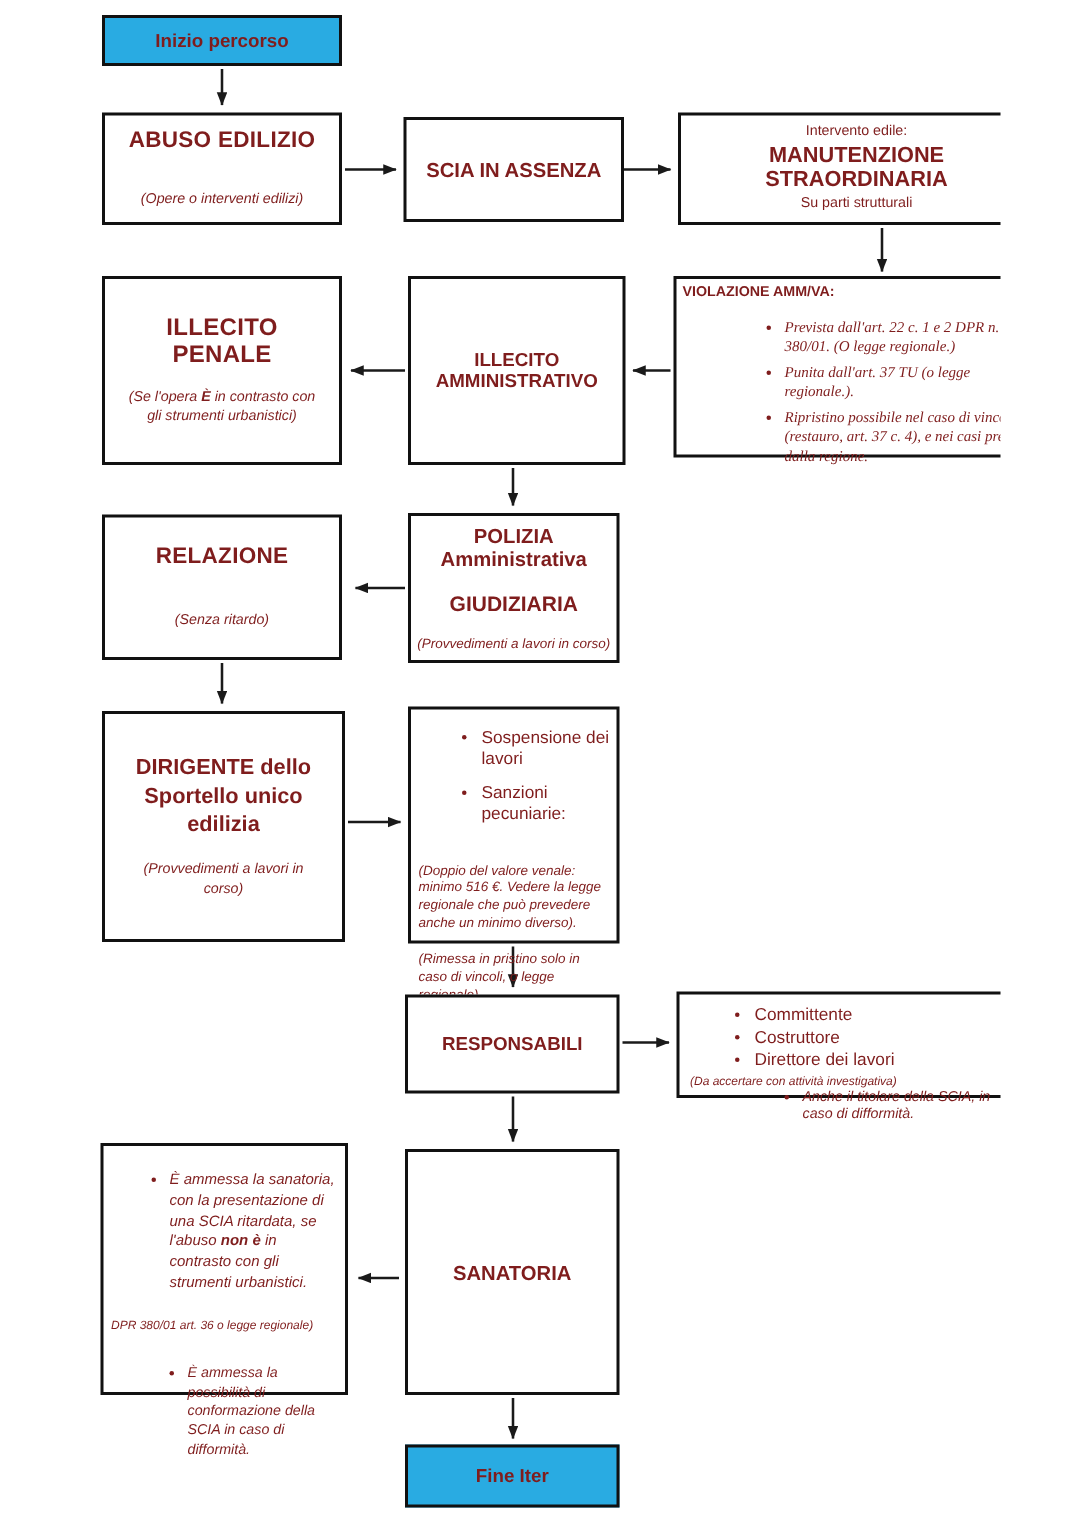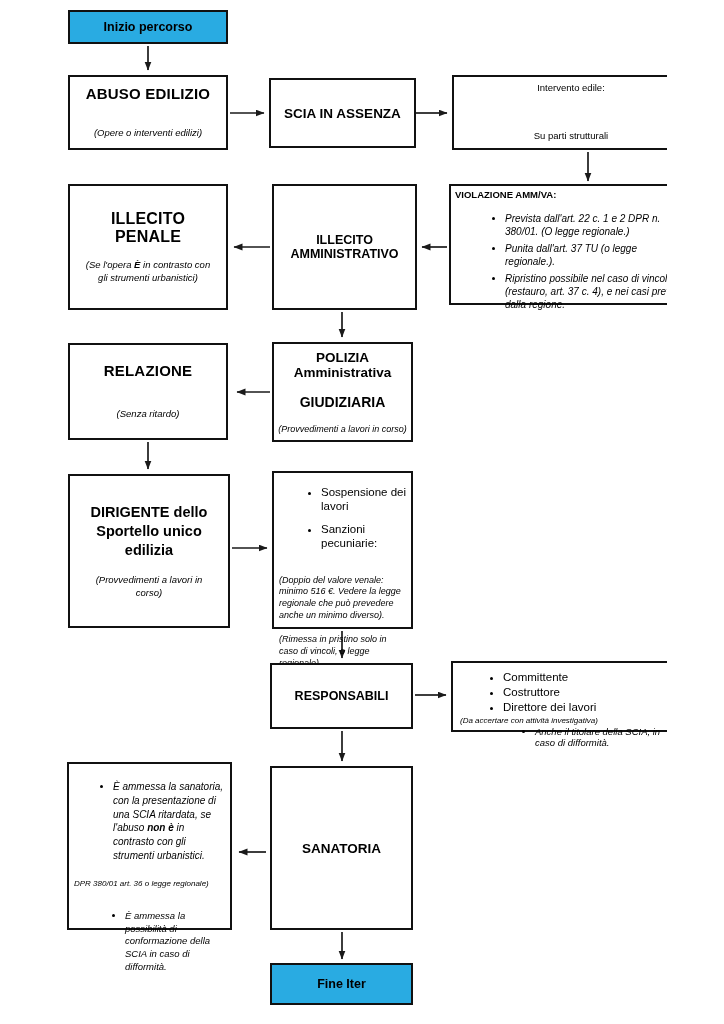--- a/index.html
+++ b/index.html
@@ -1,18 +1,18 @@
 <!DOCTYPE html>
 <html><head>
 <meta charset="utf-8">
 <style>
   html,body{margin:0;padding:0;background:#ffffff;}
   .canvas{
     position:relative;width:667px;height:1024px;background:#ffffff;
-    font-family:"Liberation Sans",sans-serif;color:#000000;overflow:hidden;
+    font-family:"Liberation Sans",sans-serif;color:#7f1d1d;overflow:hidden;
   }
   .wires{position:absolute;left:0;top:0;width:724px;height:1024px;pointer-events:none;}
   .box{
     position:absolute;border:2px solid #111;background:#fff;box-sizing:border-box;
     display:flex;flex-direction:column;align-items:center;text-align:center;
   }
   .box.center{justify-content:center;}
   .cyan{justify-content:center;}
   .t-cyan{font-weight:bold;font-size:12.5px;}
   .title-lg{font-weight:bold;font-size:15px;letter-spacing:.2px;}
@@ -22,21 +22,21 @@
   .note{font-style:italic;font-size:9.5px;line-height:1.3;}
   .note-sm{font-style:italic;font-size:9px;line-height:1.3;}
   .tiny{font-size:8px;font-style:italic;}
   .plain-sm{font-size:9.5px;}
   .rich{white-space:pre-wrap;}
   b.inline{font-weight:bold;}
   ul{list-style:disc;margin:0;}
   li{text-align:left;}
   
   .viol-head{align-self:flex-start;font-weight:bold;font-size:9.5px;margin:3px 0 0 4px;}
-  .viol-list{padding-left:54px;margin-top:12px;align-self:stretch;}
+  .viol-list{padding-left:72px;margin-top:12px;align-self:stretch;font-family:Liberation Serif, serif;}
   .viol-list li{font-style:italic;font-size:10px;line-height:1.3;margin-bottom:4px;}
   
   .sanz-list{padding-left:44px;margin-top:8px;align-self:stretch;}
   .sanz-list li{font-size:11.5px;line-height:1.25;margin-bottom:8px;}
   .sanz-note{align-self:stretch;text-align:left;margin:16px 0 0 2px;font-style:italic;font-size:9px;line-height:1.3;}
   .sanz-note2{align-self:stretch;text-align:left;margin:13px 0 0 2px;font-style:italic;font-size:9px;line-height:1.3;}
   
   .resp-list{padding-left:46px;margin-top:5px;align-self:stretch;}
   .resp-list li{font-size:11.5px;line-height:1.2;margin-bottom:1px;}
   .resp-note{align-self:flex-start;margin:1px 0 0 3px;}
@@ -86,20 +86,21 @@
     <div class="title-lg">ABUSO EDILIZIO</div>
     <div class="note">(Opere o interventi edilizi)</div>
   </div>
 
   <div class="box center" style="left:269px;top:78px;width:147px;height:70px;gap:8px;padding:0 4px;">
     <div class="title-md">SCIA IN ASSENZA</div>
   </div>
 
   <div class="box" style="left:452px;top:75px;width:238px;height:75px;justify-content:space-between;padding:5px 4px 7px;">
     <div class="plain-sm">Intervento edile:</div>
+    <div class="title-md" style="font-size:14.5px;">MANUTENZIONE STRAORDINARIA</div>
     <div class="plain-sm">Su parti strutturali</div>
   </div>
 
   <div class="box" style="left:449px;top:184px;width:241px;height:121px;align-items:flex-end;">
     <div class="viol-head">VIOLAZIONE AMM/VA:</div>
     <ul class="viol-list">
       <li>Prevista dall'art. 22 c. 1 e 2 DPR n. 380/01. (O legge regionale.)</li>
       <li>Punita dall'art. 37 TU (o legge regionale.).</li>
       <li>Ripristino possibile nel caso di vincoli (restauro, art. 37 c. 4), e nei casi previsti dalla regione.</li>
     </ul>

